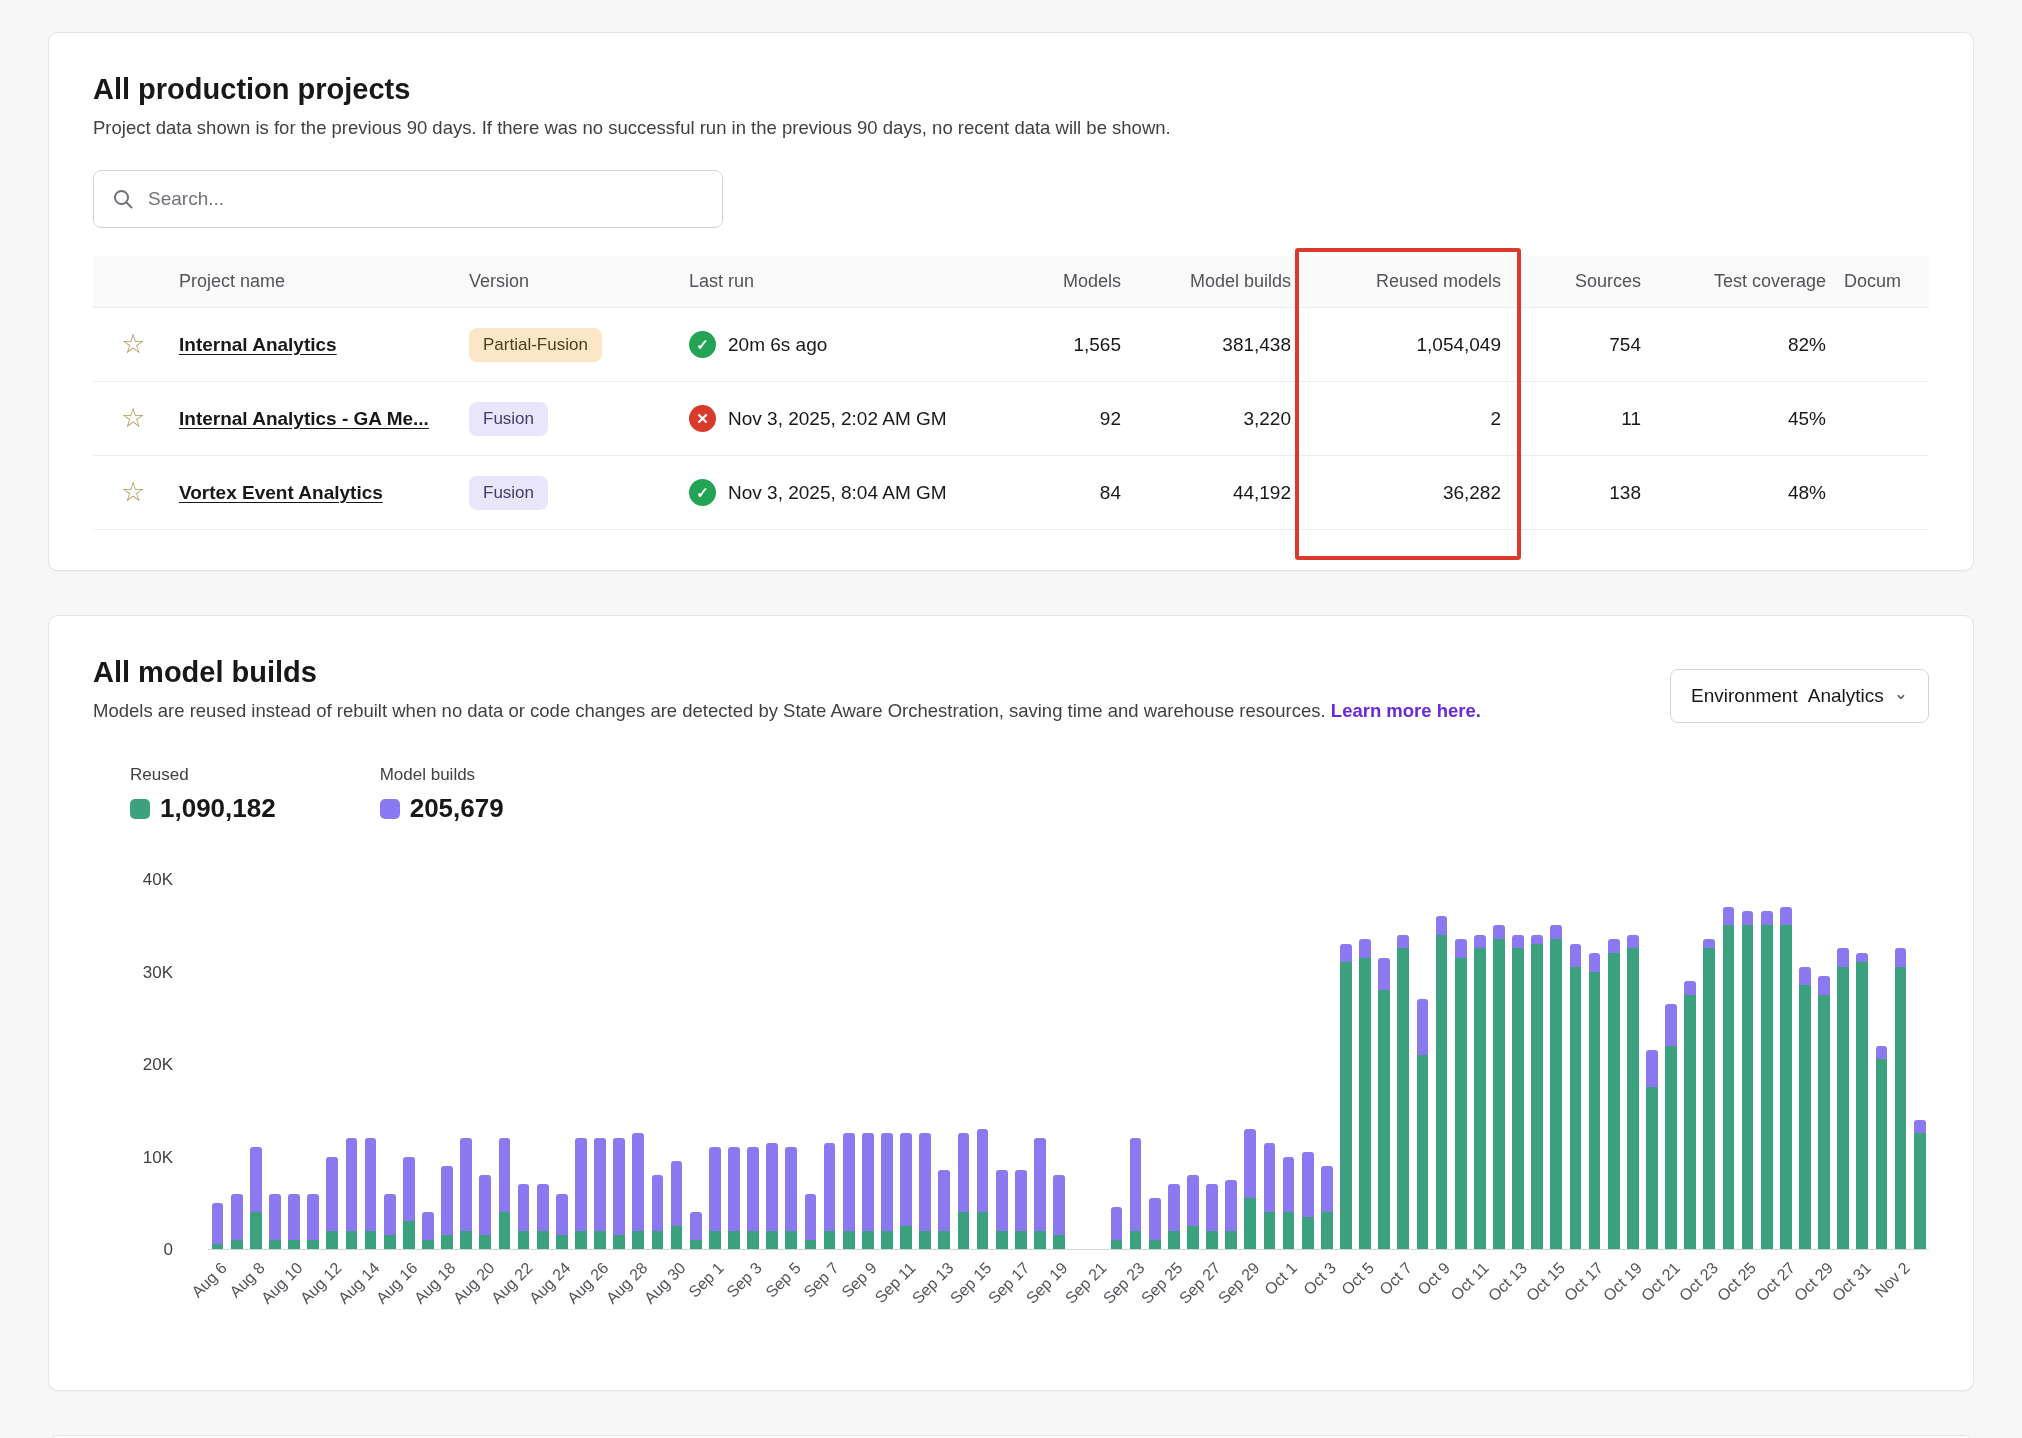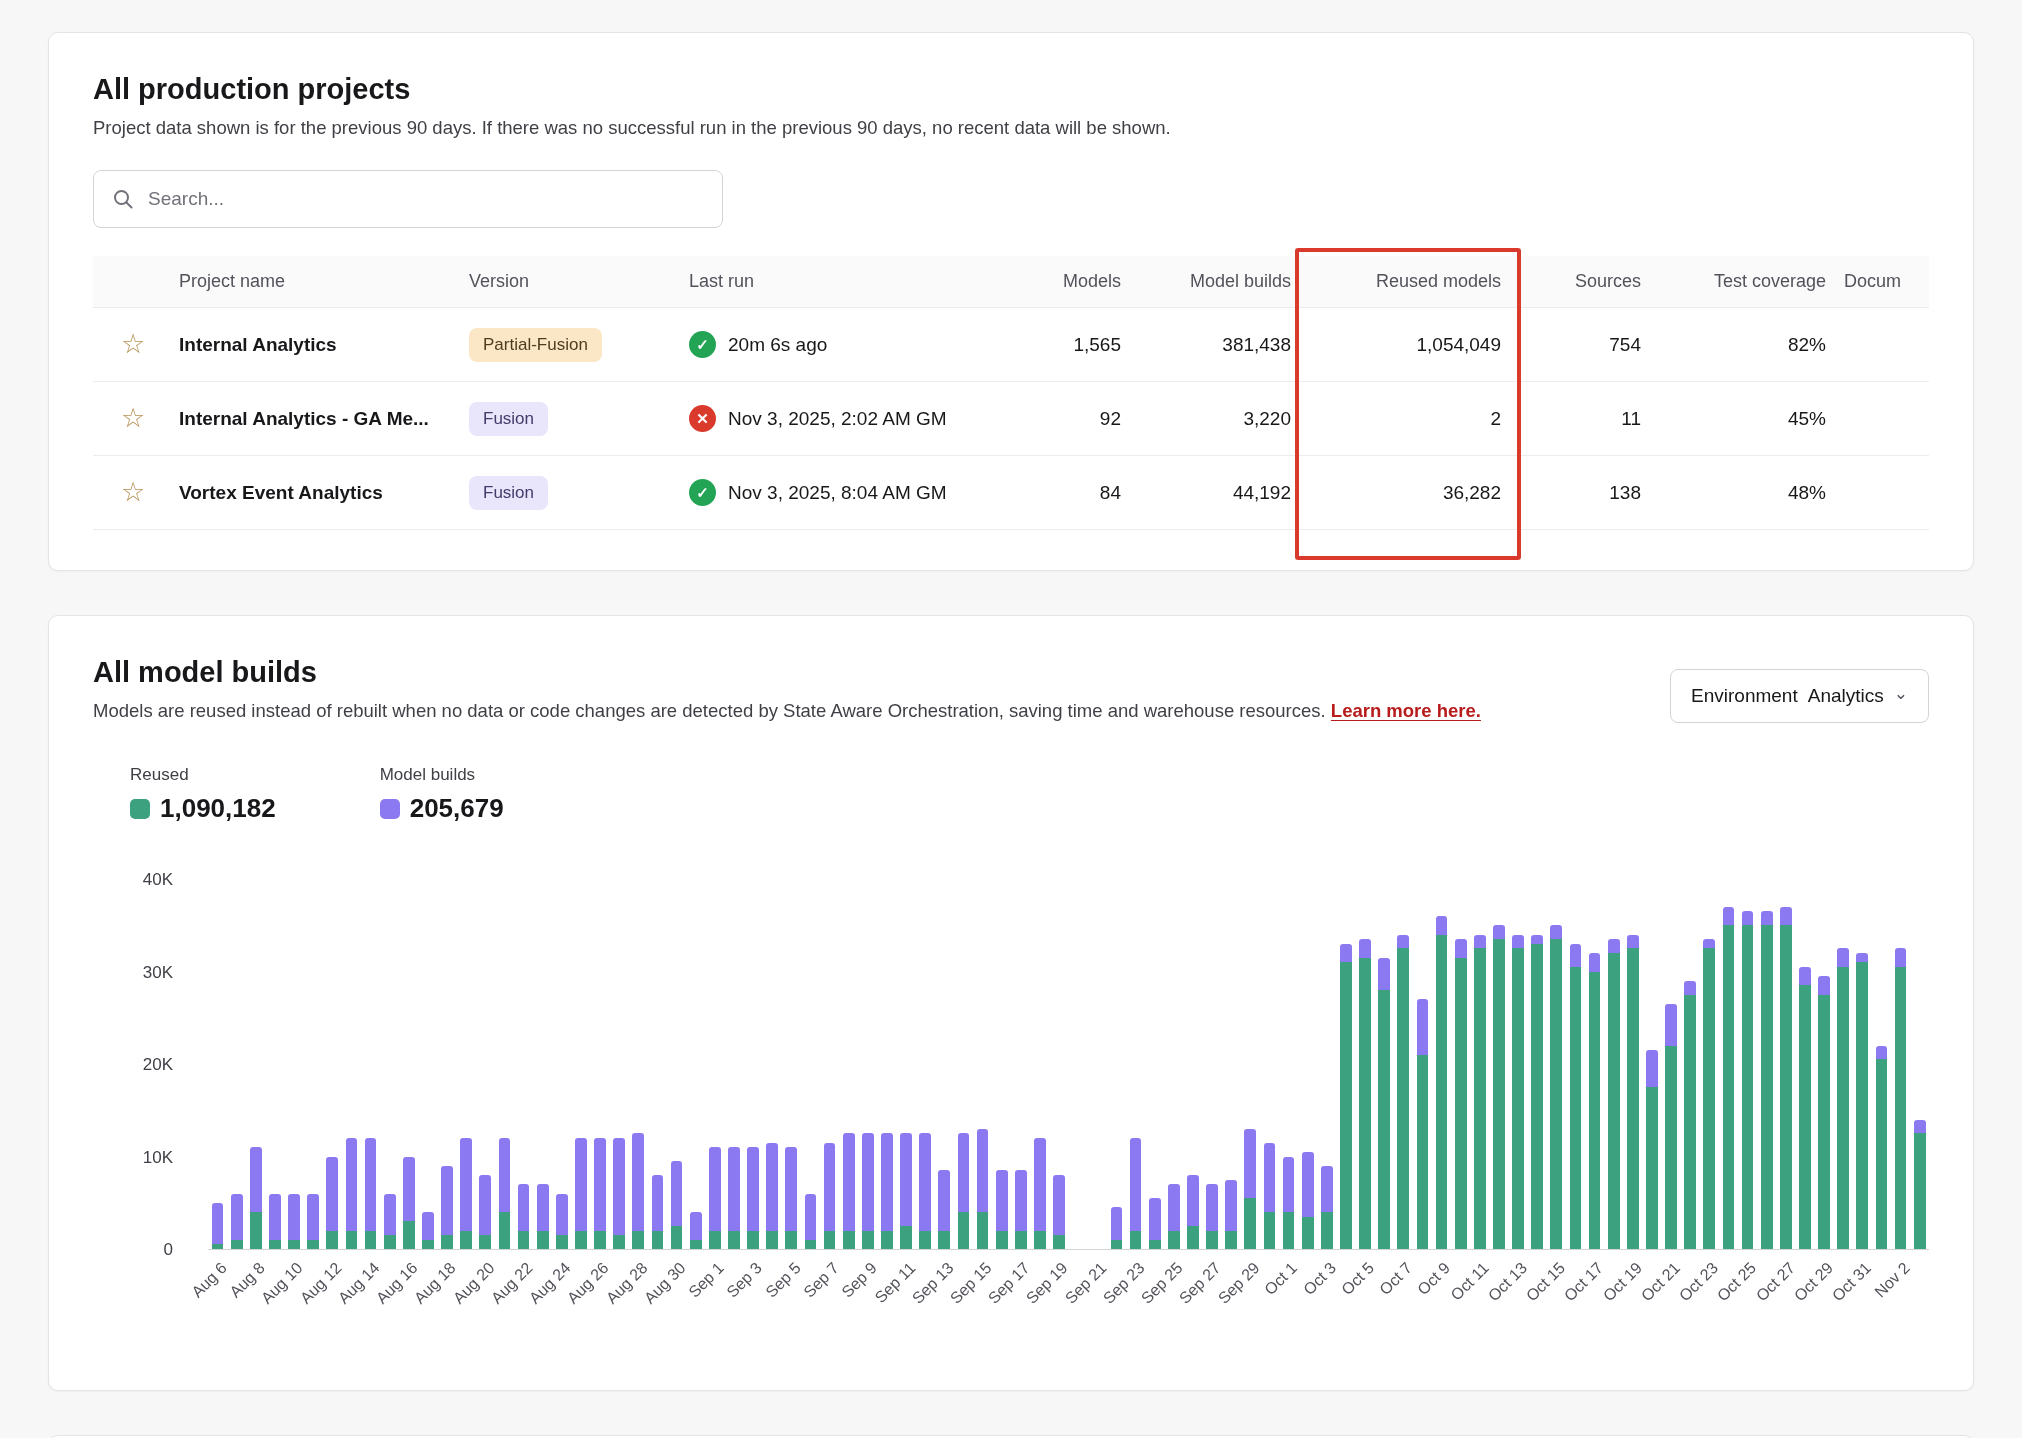--- a/index.html
+++ b/index.html
@@ -59,21 +59,21 @@
   }
   .tbody-row { height:74px; border-bottom:1px solid #ececec; font-size:19px; }
   .cell { padding:0 6px; white-space:nowrap; overflow:hidden; }
   .num { text-align:right; padding-right:12px; }
   .star-cell { text-align:center; }
   .star-btn {
     background:none; border:none; cursor:pointer;
     font-size:27px; color:#b79356; line-height:1;
   }
   .proj-link {
-    font-weight:600; color:#18181b; cursor:pointer;
+    font-weight:600; color:#18181b; text-decoration:underline; cursor:pointer;
     text-underline-offset:3px;
   }
   .badge {
     display:inline-block; padding:7px 14px; border-radius:8px;
     font-size:17px; font-weight:500;
   }
   .badge.partial { background:#fbe7c6; color:#4d3d20; }
   .badge.fusion  { background:#e9e5fb; color:#433c6b; }
 
   .lastrun { display:flex; align-items:center; gap:12px; }
@@ -99,21 +99,21 @@
   .builds-header { display:flex; justify-content:space-between; align-items:flex-end;gap:36px; }
   .env-select {
     display:flex; align-items:center; gap:10px;
     height:54px; padding:0 20px;
     border:1px solid #d4d4d8; border-radius:8px;
     background:#fff; cursor:pointer;
     font-size:19px; color:#18181b;
     font-family:"Liberation Sans", sans-serif;
   }
   .env-select .chev { font-size:17px; color:#52525b; margin-top:-6px; }
-  .subtitle-link { font-weight:600; color:#b91c1c; text-decoration:underline; cursor:pointer; text-underline-offset:3px; }
+  .subtitle-link { font-weight:600; color:#6d28d9; cursor:pointer; text-underline-offset:3px; }
 
   
   .legend { display:flex; gap:104px; margin-top:42px; margin-left:37px; }
   .legend-item .legend-label { font-size:17px; color:#3f3f46; margin-bottom:8px; }
   .legend-value-row { display:flex; align-items:center; gap:10px; }
   .legend-swatch { width:20px; height:20px; border-radius:5px; }
   .legend-value { font-size:26px; font-weight:600; color:#18181b; }
 
   
   .chart-wrap { margin-top:56px; position:relative; padding-left:115px; padding-bottom:100px; }

